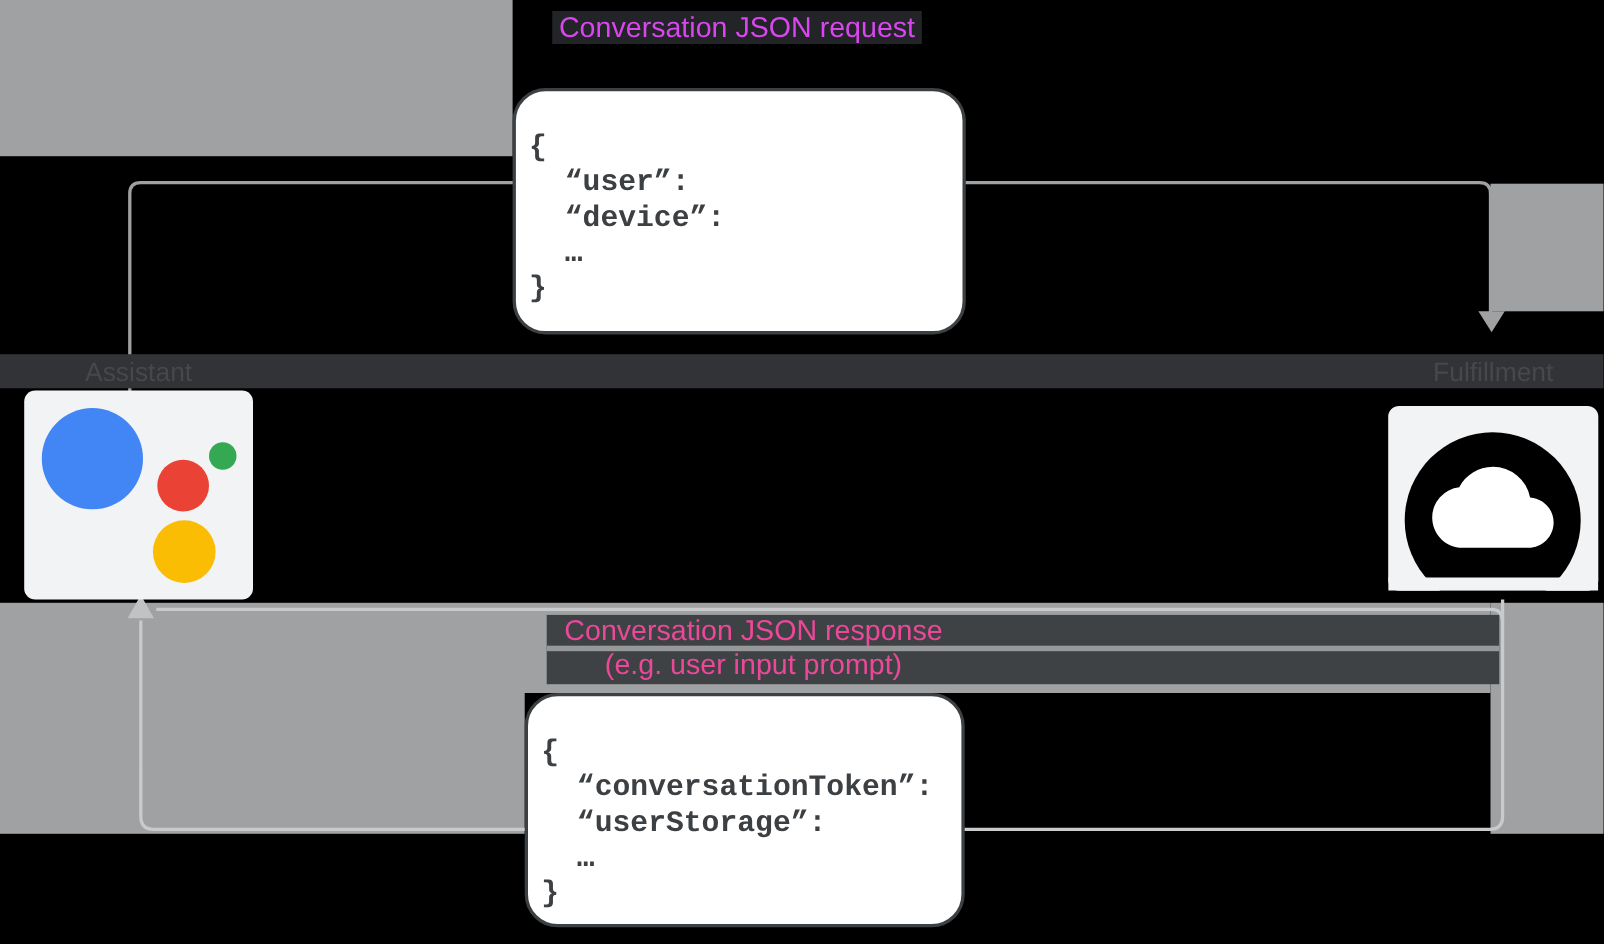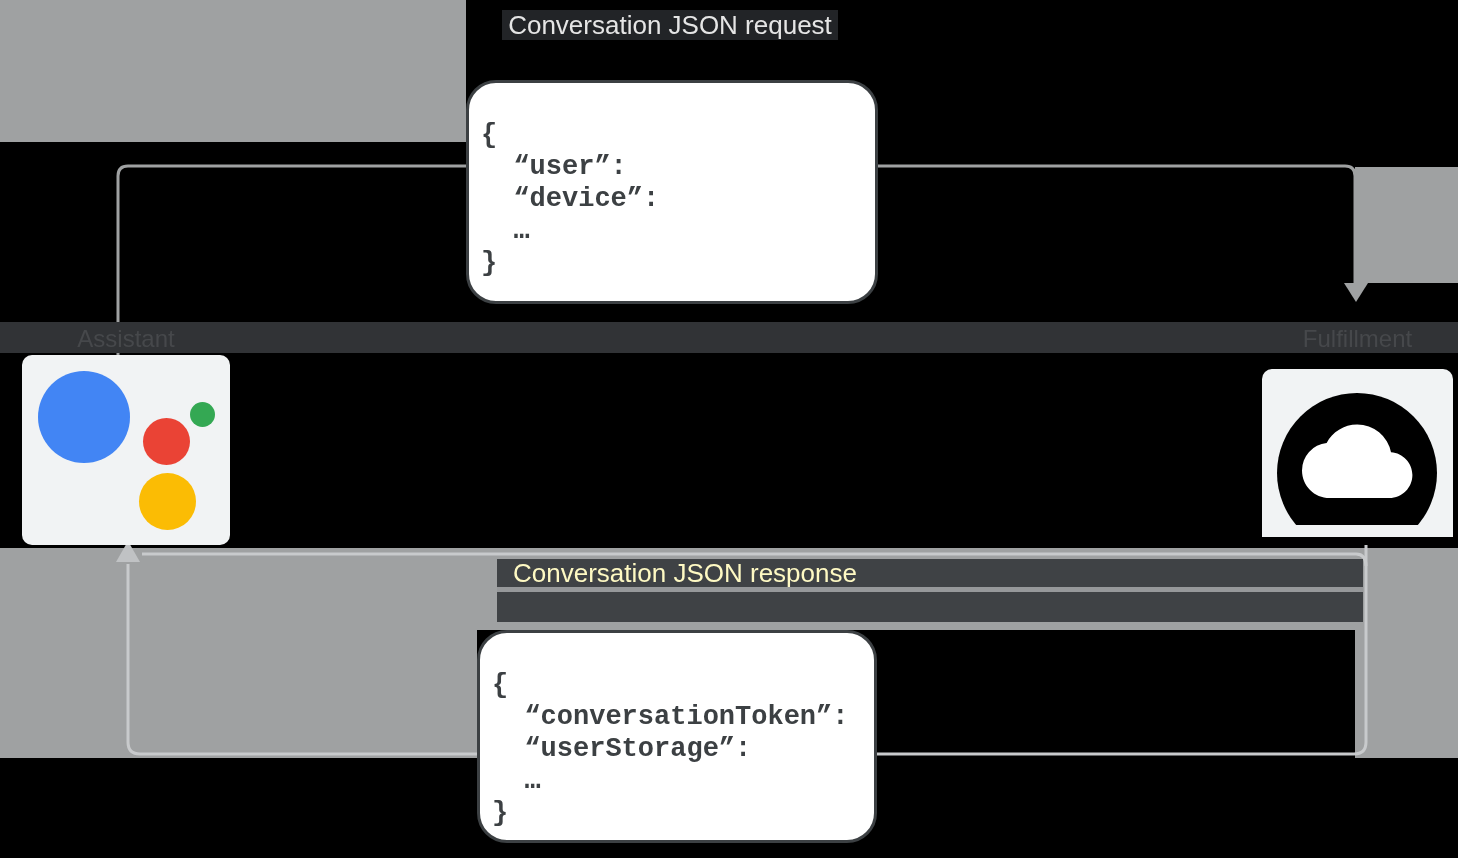--- a/index.html
+++ b/index.html
@@ -18,27 +18,27 @@
   .arrow-svg{left:0;top:0;width:1458px;height:858px;z-index:2;pointer-events:none;}
 
   
   .node-band{left:0;top:322px;width:1458px;height:31px;background:#313336;z-index:3;}
   .node-label{position:absolute;top:3px;font-size:24px;font-weight:500;color:#46484b;text-align:center;}
   .node-label.assistant{left:22px;width:208px;}
   .node-label.fulfillment{left:1262px;width:191px;}
 
   
   .req-caption{left:470px;top:10px;width:400px;text-align:center;z-index:3;}
-  .req-caption .line{display:inline-block;background:#222427;color:#e5e5e5;font-size:26px;
+  .req-caption .line{display:inline-block;background:#222427;color:#d946ef;font-size:26px;
                      line-height:28px;padding:1px 6px;margin-bottom:1px;}
 
   
   .resp-rect{left:497px;top:559px;width:866px;height:63px;background:#3f4245;z-index:3;}
   .resp-strip{left:497px;top:587px;width:866px;height:5px;background:#96989a;z-index:3;}
-  .resp-caption{left:485px;top:558px;width:400px;text-align:center;z-index:4;color:#fef9c3;
+  .resp-caption{left:485px;top:558px;width:400px;text-align:center;z-index:4;color:#ec4899;
                 font-size:26px;line-height:31px;}
 
   
   .json-box{background:#fff;border:3px solid #3c4043;border-radius:30px;z-index:5;box-sizing:border-box;}
   .json-box-1{left:466px;top:80px;width:412px;height:224px;}
   .json-box-2{left:477px;top:630px;width:400px;height:213px;}
   .json-box pre{margin:0;padding:36px 0 0 12px;font-family:"Liberation Mono",monospace;
                 font-weight:bold;font-size:27px;line-height:32px;color:#3c4043;}
 
   
@@ -82,20 +82,21 @@
   </div>
 
   <div class="abs req-caption">
     <span class="line">Conversation JSON request</span><br>
   </div>
 
   <div class="abs resp-rect"></div>
   <div class="abs resp-strip"></div>
   <div class="abs resp-caption">
     <div>Conversation JSON response</div>
+    <div>(e.g. user input prompt)</div>
   </div>
 
   <div class="abs json-box json-box-1">
     <pre>{
   “user”:
   “device”:
   …
 }</pre>
   </div>
 

